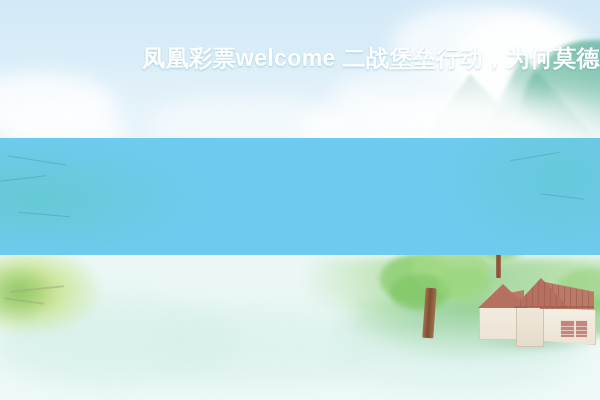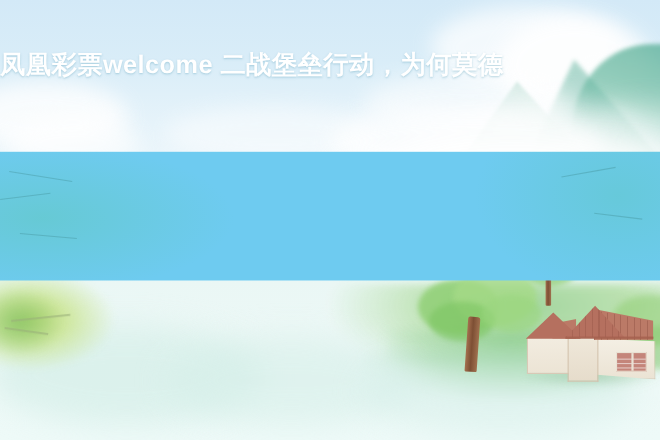--- a/index.html
+++ b/index.html
@@ -323,21 +323,21 @@
   .banner .twig.t3 { left: 18px; top: 76px; width: 52px; transform: rotate(5deg); }
   .banner .twig.t4 { left: 510px;top: 18px; width: 50px; transform: rotate(-10deg); }
   .banner .twig.t5 { left: 540px;top: 58px; width: 44px; transform: rotate(7deg); }
 
   .title {
     position: absolute;
     left: 0; right: 0; top: 0;
     height: 117px;
     display: flex;
     flex-direction: column;
-    align-items: flex-start;
+    align-items: flex-end;
     justify-content: center;
     gap: 2px;
     z-index: 4;
   }
   .title-line {
     color: #ffffff;
     font-weight: bold;
     font-size: 23px;
     line-height: 33px;
     letter-spacing: .4px;

